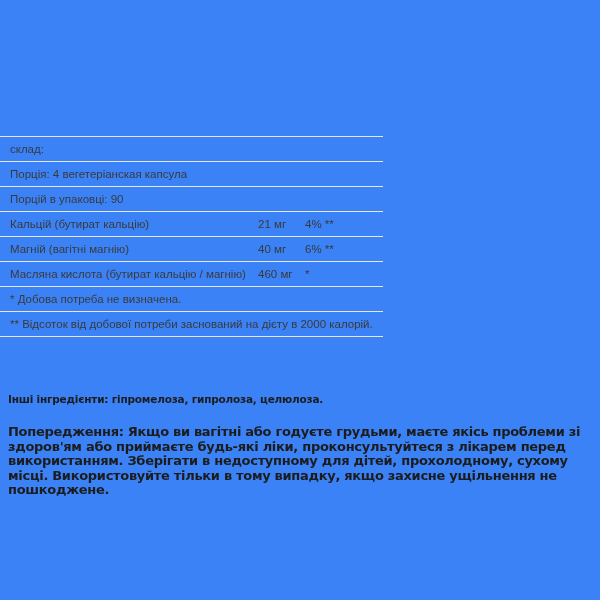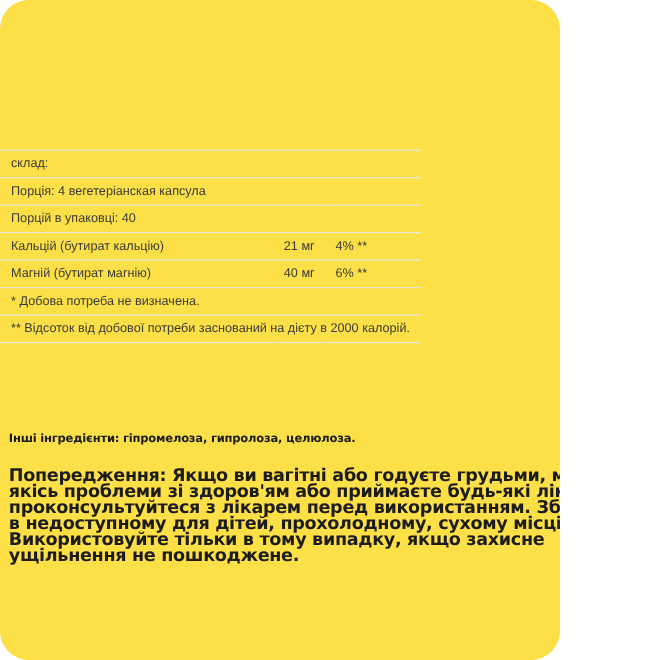--- a/index.html
+++ b/index.html
@@ -6,25 +6,24 @@
   html, body {
     margin: 0;
     padding: 0;
     width: 600px;
     height: 600px;
     background: #ffffff;
     font-family: "Liberation Sans", sans-serif;
   }
   #root {
     position: relative;
-    width: 509px;
+    width: 600px;
     height: 600px;
     overflow: hidden;
-    background: #fde047;
-    border-radius: 26px;
+    background: #3b82f6;
   }
   .panel {
     position: absolute;
     left: 0;
     top: 136px;
     width: 600px;
   }
   table.facts {
     width: 383px;
     border-collapse: collapse;
@@ -87,21 +86,21 @@
     color: #1c1c1c;
     letter-spacing: -0.2px;
     line-height: 14px;
   }
   .warning {
     position: absolute;
     left: 8px;
     top: 425px;
     width: 578px;
     font-family: "DejaVu Sans", sans-serif;
-    font-size: 16px;
+    font-size: 13px;
     font-weight: 700;
     color: #1c1c1c;
     letter-spacing: -0.3px;
     line-height: 14.5px;
   }
 </style>
 </head>
 <body>
 
 <div id="root">
@@ -114,32 +113,37 @@
         <col class="col-dv">
       </colgroup>
       <tbody>
         <tr>
           <td colspan="3">склад:</td>
         </tr>
         <tr>
           <td colspan="3">Порція: 4 вегетеріанская капсула</td>
         </tr>
         <tr>
-          <td colspan="3">Порцій в упаковці: 40</td>
+          <td colspan="3">Порцій в упаковці: 90</td>
         </tr>
 
         <tr>
           <td>Кальцій (бутират кальцію)</td>
           <td class="amt">21 мг</td>
           <td class="dv">4% **</td>
         </tr>
         <tr>
-          <td>Магній (бутират магнію)</td>
+          <td>Магній (вагітні магнію)</td>
           <td class="amt">40 мг</td>
           <td class="dv">6% **</td>
+        </tr>
+        <tr>
+          <td>Масляна кислота (бутират кальцію / магнію)</td>
+          <td class="amt">460 мг</td>
+          <td class="dv">*</td>
         </tr>
 
         <tr>
           <td colspan="3">* Добова потреба не визначена.</td>
         </tr>
         <tr class="last-footnote">
           <td colspan="3">** Відсоток від добової потреби заснований на дієту в 2000 калорій.</td>
         </tr>
       </tbody>
     </table>

